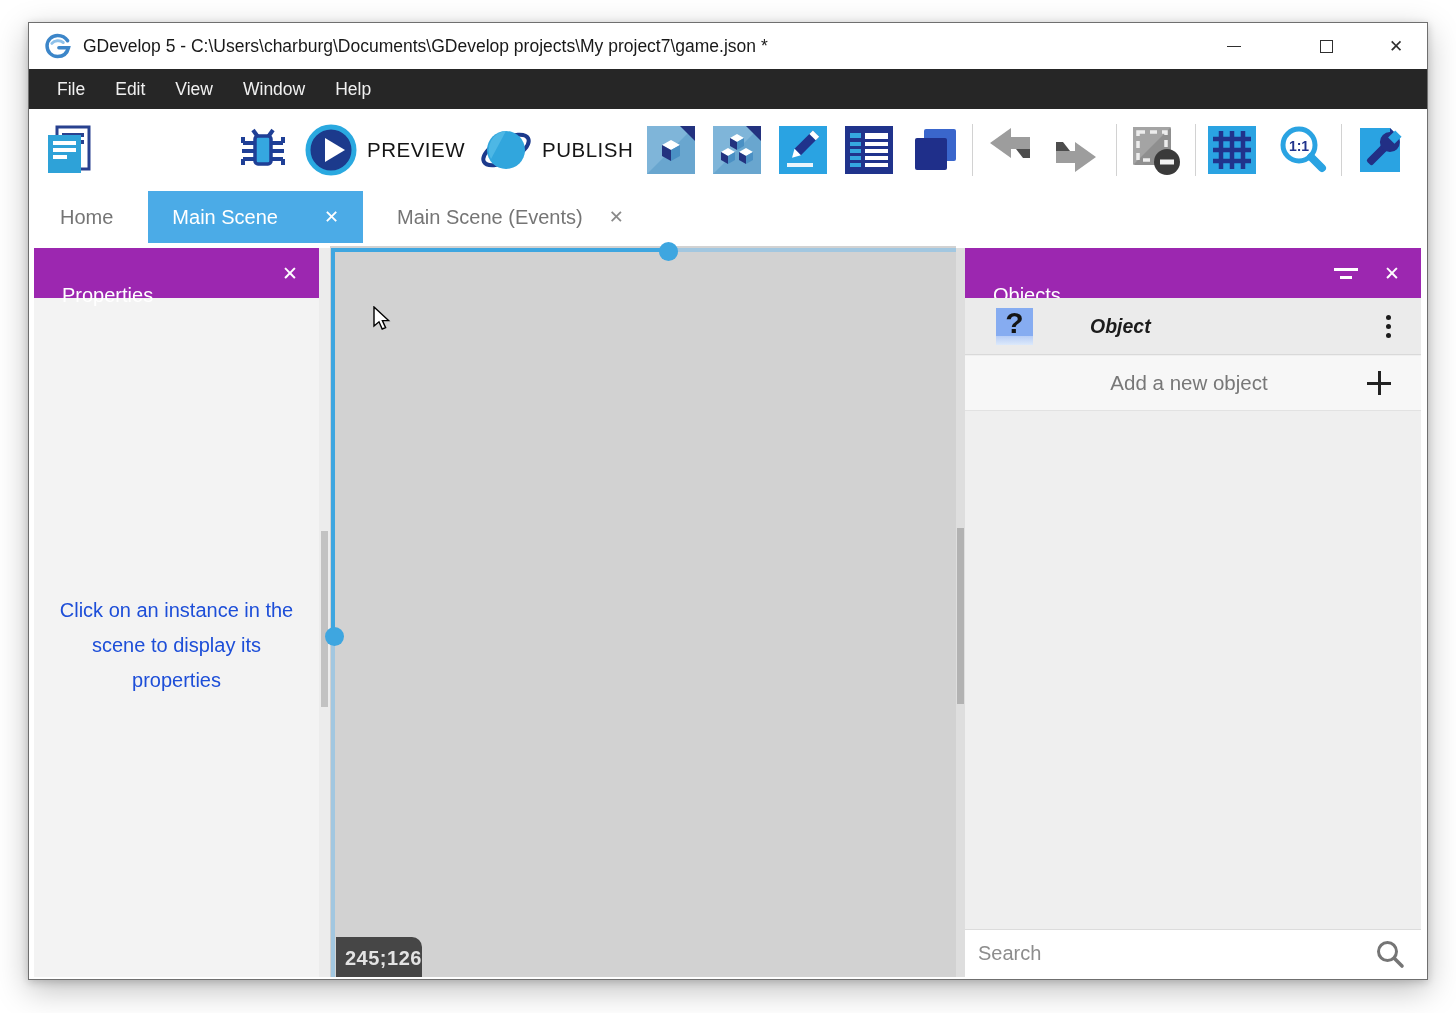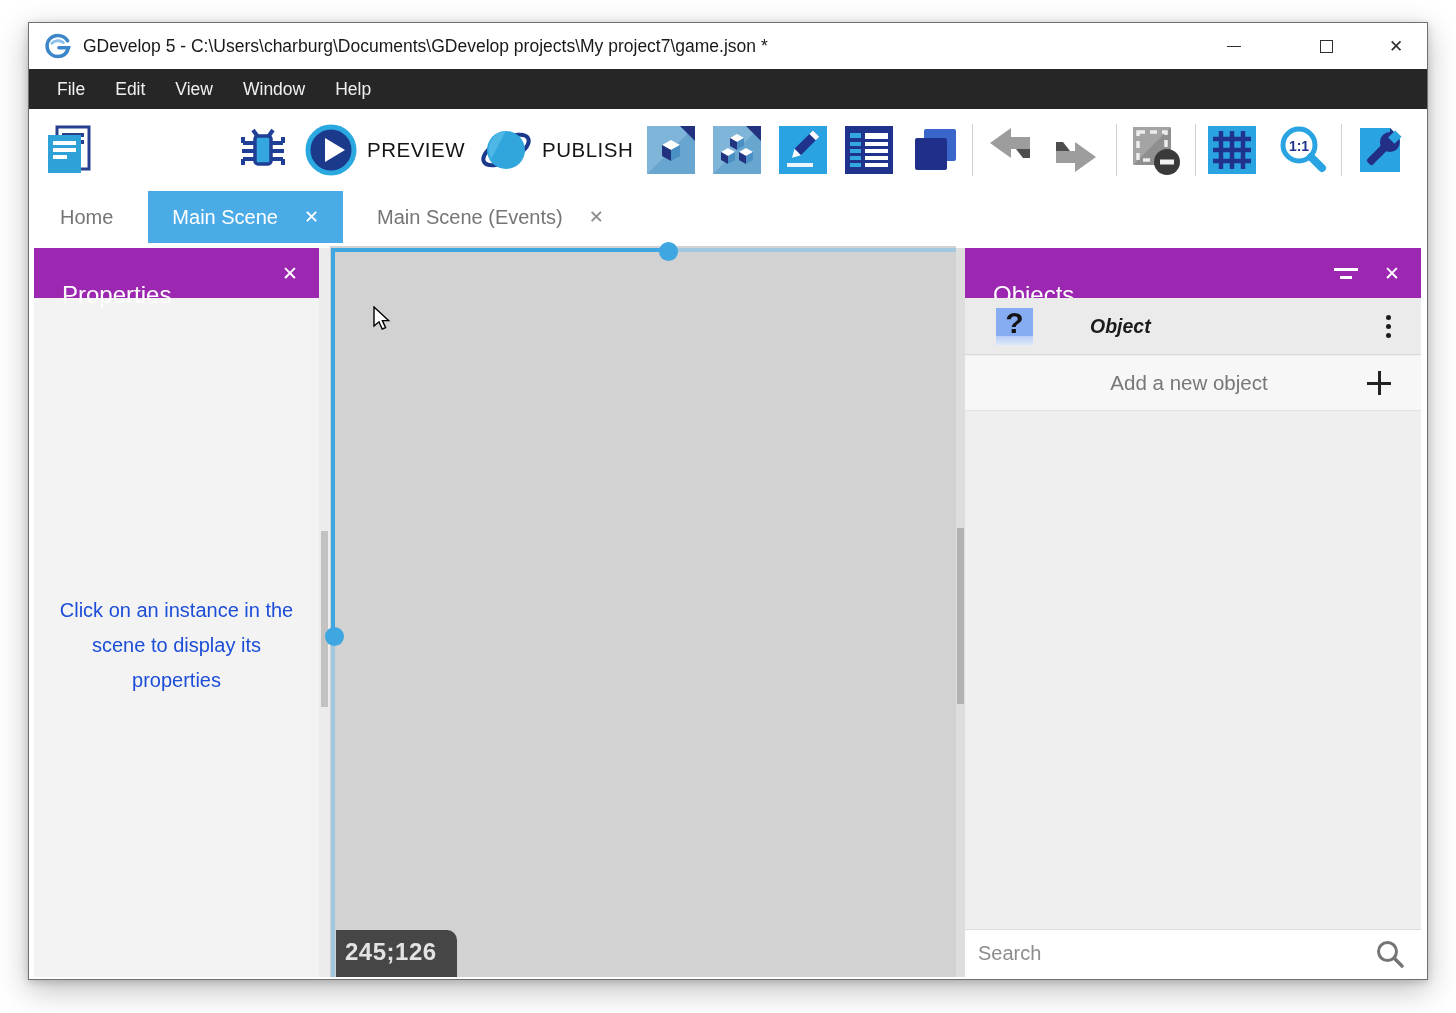--- a/index.html
+++ b/index.html
@@ -30,51 +30,51 @@
 
   
   .toolbar { position:absolute; left:0; top:86px; right:0; height:82px; background:#ffffff; display:flex; align-items:center; padding-left:12px; }
   .tb-btn { display:flex; align-items:center; justify-content:center; cursor:pointer; }
   .tb-label { font-size:20.5px; color:#141414; letter-spacing:.5px; margin-left:9px; white-space:nowrap; }
   .tb-sep { width:1px; height:52px; background:#d2d2d2; }
 
   
   .tabbar { position:absolute; left:0; top:168px; right:0; height:52px; background:#ffffff; display:flex; align-items:stretch; padding-left:5px; }
   .tab { display:flex; align-items:center; font-size:20px; color:#757575; padding:0 26px; cursor:pointer; white-space:nowrap; }
-  .tab.active { background:#4babe7; color:#ffffff; padding:0 24px; }
+  .tab.active { background:#4babe7; color:#ffffff; padding:0 24px;gap:20px; }
   .tab .tab-close { margin-left:26px; font-size:18px; color:#8a8a8a; cursor:pointer; }
   .tab.active .tab-close { color:#ffffff; }
 
   
   .content { position:absolute; left:0; top:223px; right:0; bottom:2px; background:#ffffff; }
 
   
   .props { position:absolute; left:5px; top:2px; bottom:0; width:285px; background:#f3f3f3; }
   .panel-header { position:absolute; left:0; top:0; right:0; height:50px; background:#9c27b0; display:flex; align-items:center; }
-  .panel-title { color:#ffffff; font-size:24px; margin-left:28px; flex:1;margin-top:44px; }
+  .panel-title { color:#ffffff; font-size:20px; margin-left:28px; flex:1;margin-top:44px; }
   .panel-x { color:#ffffff; font-size:19px; margin-right:21px; cursor:pointer; }
   .props-msg { position:absolute; top:345px; left:0; right:0; padding:0 16px; text-align:center; font-size:20px; line-height:35px; color:#1d4ed8; }
 
   
   .lscroll { position:absolute; left:290px; width:11px; top:2px; bottom:0; background:#ececec; }
   .lscroll .thumb { position:absolute; left:2px; width:7px; top:283px; height:176px; background:#c2c2c2; }
   .rscroll { position:absolute; left:927px; width:9px; top:2px; bottom:0; background:#dedede; }
   .rscroll .thumb { position:absolute; left:1px; width:7px; top:280px; height:176px; background:#b2b2b2; }
 
   
   .canvas { position:absolute; left:301px; width:626px; top:0; bottom:0; background:#d2d2d2; }
   .edge-top-dark  { position:absolute; left:1px;  top:2px; width:338px; height:4px; background:#3ea6e0; }
   .edge-top-light { position:absolute; left:339px; top:2px; right:0;    height:4px; background:#a2c7e0; }
   .edge-left-dark { position:absolute; left:1px; top:2px; width:4px; height:389px; background:#3ea6e0; }
   .edge-left-light{ position:absolute; left:1px; top:391px; width:4px; bottom:0;  background:#a2c7e0; }
   .handle { position:absolute; width:19px; height:19px; border-radius:50%; background:#3ea6e0; cursor:grab; }
   .handle.top  { left:329px; top:-4px; }
   .handle.left { left:-5px; top:381px; }
-  .coord-badge { position:absolute; left:6px; bottom:0; height:47px; background:rgba(58,58,58,.92);
-                 color:#e3e3e3; font-size:24px; font-weight:bold; line-height:43px; padding:0 20px 0 9px;
+  .coord-badge { position:absolute; left:6px; bottom:0; height:40px; background:rgba(58,58,58,.92);
+                 color:#e3e3e3; font-size:20px; font-weight:bold; line-height:43px; padding:0 0 0 9px;
                  border-radius:0 10px 0 0; letter-spacing:.5px; }
   .cursor { position:absolute; left:43px; top:60px; }
 
   
   .objects { position:absolute; left:936px; right:6px; top:2px; bottom:0; background:#efefef; }
   .obj-row { position:absolute; left:0; right:0; top:50px; height:57px; background:#ebebeb; border-bottom:1px solid #d9d9d9; display:flex; align-items:center; cursor:pointer; }
   .obj-icon { width:37px; height:37px; margin-left:31px; background:#86acf1; position:relative; overflow:hidden; flex:none; }
   .obj-icon:after { content:""; position:absolute; left:0; bottom:0; right:0; height:9px; background:linear-gradient(#b7cdf6,#dce9fb); }
   .obj-icon span { position:absolute; left:0; top:-2px; width:100%; text-align:center; font-size:30px; font-weight:bold; color:#141414; z-index:1; }
   .obj-name { font-size:19.5px; font-weight:bold; font-style:italic; color:#1c1c1c; margin-left:57px; flex:1; }

